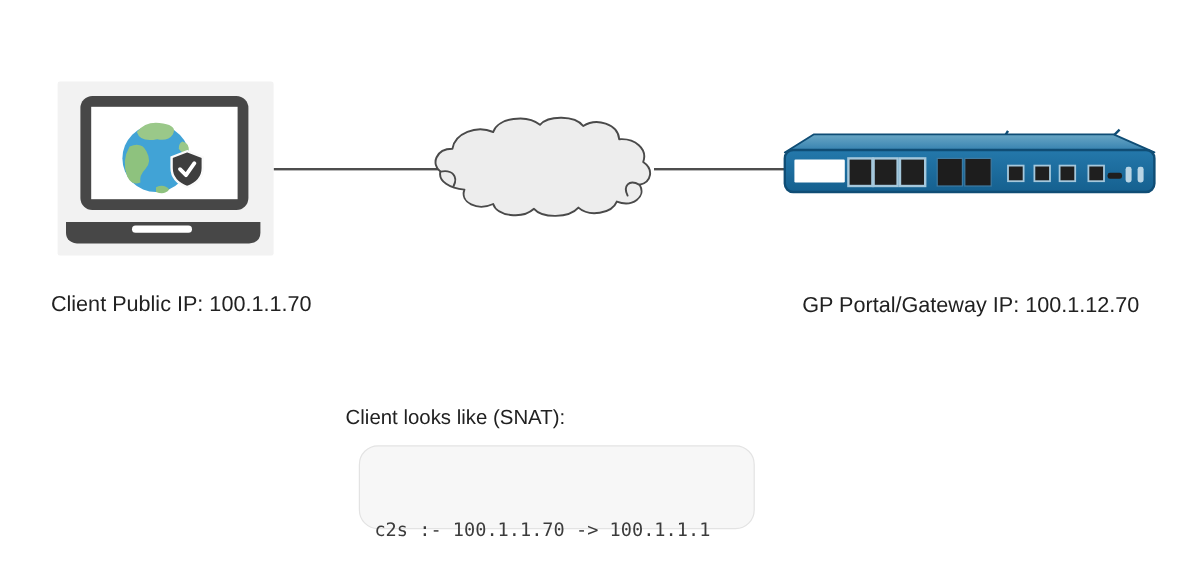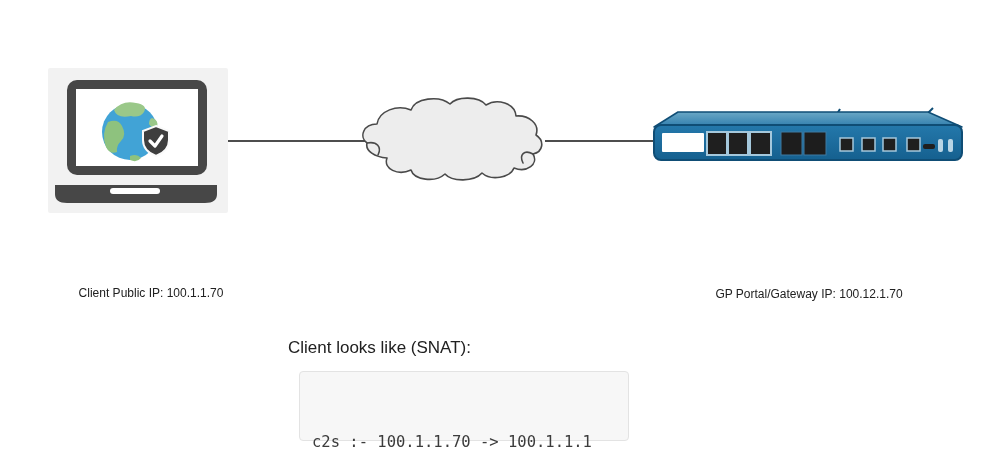--- a/index.html
+++ b/index.html
@@ -12,32 +12,32 @@
     background:#f2f2f2;border-radius:2px;
   }
   .connector{
     position:absolute;height:0;border-top:2px solid #4d4d4d;top:140px;
   }
   .connector.left{left:228px;width:140px;}
   .connector.right{left:545px;width:111px;}
   .cloud-wrap{position:absolute;left:353px;top:91px;width:202px;height:96px;}
   .firewall-wrap{position:absolute;left:646px;top:103px;width:320px;height:62px;}
   .label{
-    position:absolute;font-size:12px;line-height:20px;text-align:center;
-    color:#212121;letter-spacing:0;margin-top:40px;
+    position:absolute;font-size:18px;line-height:20px;text-align:center;
+    color:#212121;letter-spacing:0;
   }
   .label.client{left:1px;top:243px;width:300px;}
   .label.gateway{left:659px;top:244px;width:300px;}
   .session-heading{
     position:absolute;left:288px;top:338px;font-size:17px;color:#212121;
   }
   .code-box{
     position:absolute;left:299px;top:371px;width:330px;height:70px;
     box-sizing:border-box;background:#f7f7f7;border:1px solid #e3e3e3;
-    border-radius:4px;padding:10px 12px;
+    border-radius:16px;padding:10px 12px;
     font-family:"DejaVu Sans Mono","Liberation Mono",monospace;
     font-size:15.5px;line-height:24px;color:#3c3c3c;white-space:pre;
   }
   .code-line{display:block;}
   svg{display:block;}
 </style>
 </head>
 <body>
 
 <div class="canvas">
@@ -135,21 +135,21 @@
         <rect x="302" y="36" width="5" height="13" rx="2"></rect>
       </g>
     </svg>
   </div>
 
   <div class="label client">
     <div>Client Public IP: 100.1.1.70</div>
   </div>
 
   <div class="label gateway">
-    <div>GP Portal/Gateway IP: 100.12.1.70</div>
+    <div>GP Portal/Gateway IP: 100.1.12.70</div>
   </div>
 
   <div class="session-heading">Client looks like (SNAT):</div>
 
   <div class="code-box">
     <span class="code-line">c2s :- 100.1.1.70 -&gt; 100.1.1.1</span>
     
   </div>
 
 </div>

